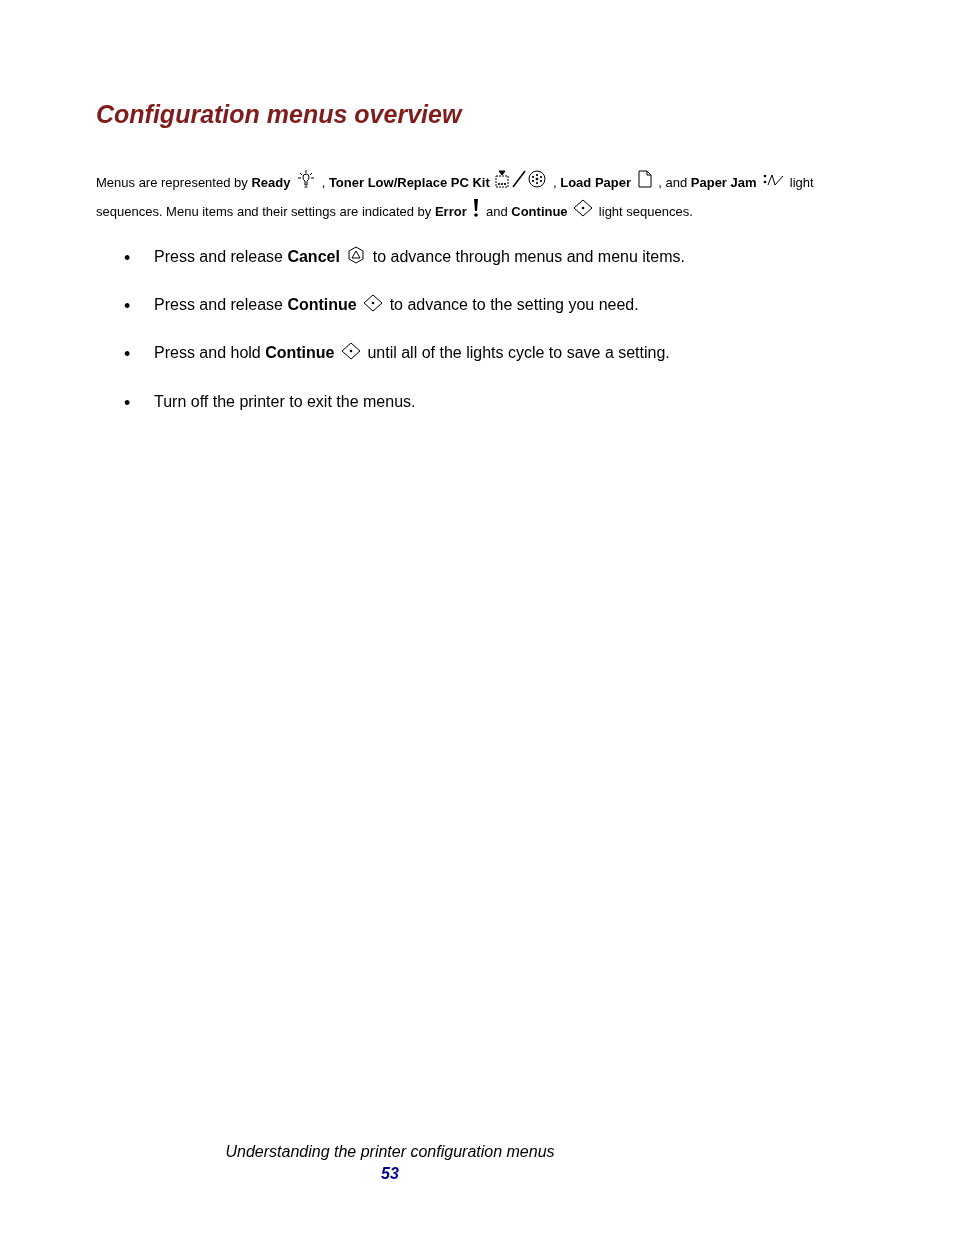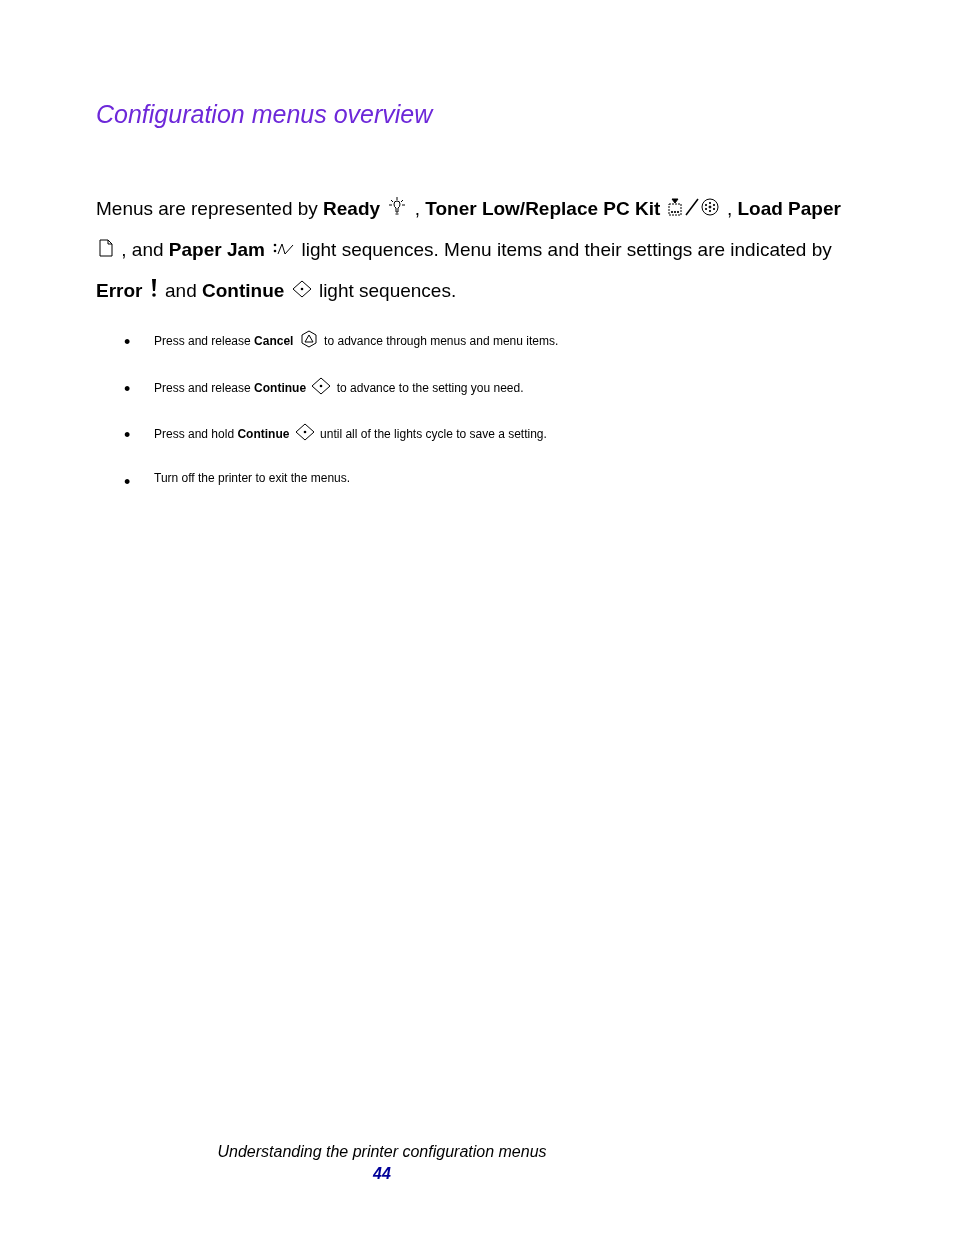--- a/index.html
+++ b/index.html
@@ -6,60 +6,60 @@
   body {
     width: 954px;
     height: 1235px;
     background: #fff;
     font-family: Arial, Helvetica, sans-serif;
     color: #000;
     position: relative;
     padding: 100px 92px 0 96px;
   }
   .heading {
-    color: #6d28d9;
+    color: #7f1d1d;
     font-style: italic;
-    font-weight: normal;
+    font-weight: bold;
     font-size: 25px;
-    margin-bottom: 60px;
+    margin-bottom: 40px;
   }
   .para {
-    font-size: 19px;
+    font-size: 13px;
     line-height: 2.1;
     margin-bottom: 18px;
   }
   .b { font-weight: bold; }
   .icon {
     display: inline-block;
     vertical-align: middle;
     margin: 0 2px;
   }
   ul.bullets {
     list-style: none;
     padding-left: 58px;
     margin-top: 8px;
   }
   ul.bullets li {
-    font-size: 12px;
+    font-size: 16px;
     line-height: 1.4;
     margin-bottom: 24px;
     position: relative;
   }
   ul.bullets li.last { margin-bottom: 20px; }
   ul.bullets li::before {
     content: "•";
     position: absolute;
     left: -30px;
     top: 0;
     font-size: 18px;
   }
   .footer {
     position: absolute;
     bottom: 52px;
-    left: 0;
+    left: 8px;
     width: 764px;
     text-align: center;
   }
   .footer-title {
     font-style: italic;
     font-size: 16px;
   }
   .footer-page {
     color: #000099;
     font-weight: bold;
@@ -161,14 +161,14 @@
         </svg></span>
     <span> until all of the lights cycle to save a setting.</span>
   </li>
   <li class="last">
     <span>Turn off the printer to exit the menus.</span>
   </li>
 </ul>
 
 <div class="footer">
   <div class="footer-title">Understanding the printer configuration menus</div>
-  <div class="footer-page">44</div>
+  <div class="footer-page">53</div>
 </div>
 
 </body></html>

